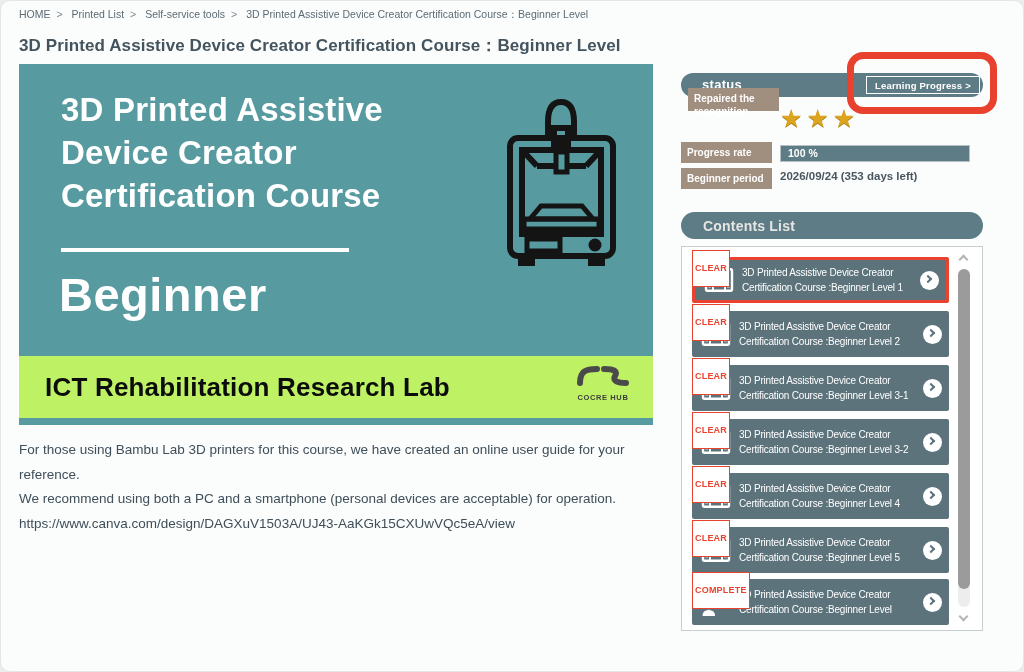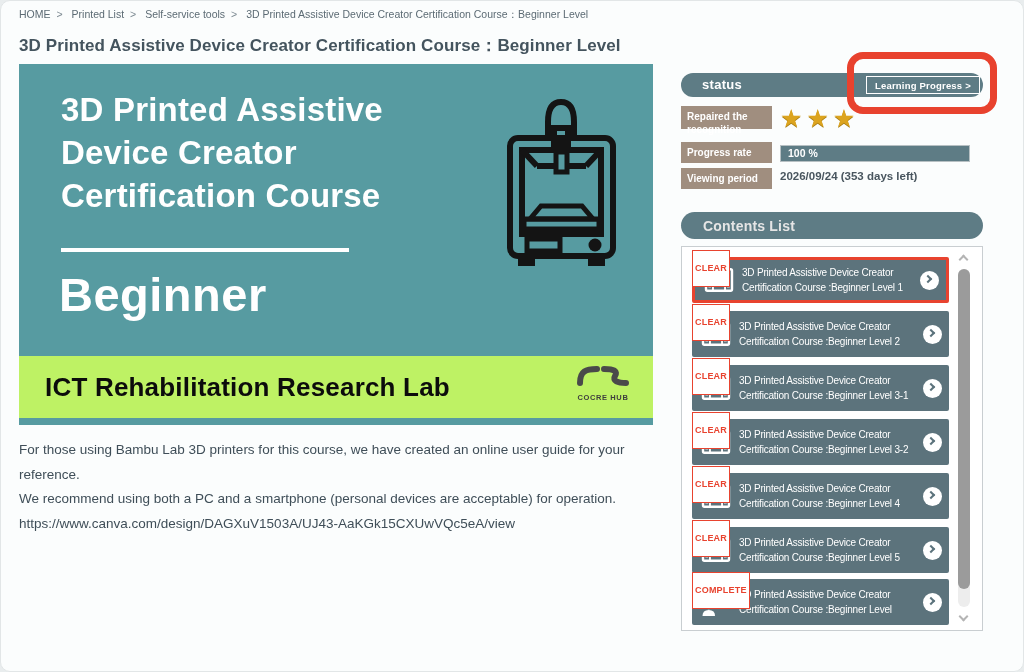--- a/index.html
+++ b/index.html
@@ -28,21 +28,21 @@
   .logo-caption { font-size:7.5px; font-weight:bold; color:#3e3e3e; letter-spacing:0.6px; margin-top:1px; }
   .banner-bottom { width:100%; height:7px; background:#579BA1; }
   
   .description { position:absolute; left:18px; top:437px; width:644px; font-size:13.5px; color:#3f4e58; line-height:24.5px; }
   
   .status-pill { position:absolute; left:680px; top:72px; width:302px; height:24px; background:#5E7C85; border-radius:12px; }
   .status-label { position:absolute; left:21px; top:4px; font-size:13px; font-weight:bold; color:#fff; letter-spacing:0.3px; }
   .lp-button { position:absolute; left:185px; top:3px; height:18px; padding:0 8px; border:1.5px solid #ffffff; border-radius:0; background:transparent; color:#fff; font-size:9.5px; font-weight:bold; font-family:"Liberation Sans",sans-serif; letter-spacing:0.2px; cursor:pointer; line-height:15px; }
   .red-annotation { position:absolute; left:846px; top:51px; width:150px; height:62px; border:7px solid #E8422E; border-radius:16px; pointer-events:none; z-index:40; }
   .srow-label { position:absolute; left:680px; width:91px; background:#A08E7F; color:#fff; font-weight:bold; font-size:10px; line-height:13px; padding:4px 6px 3px 6px; }
-  .lbl-1 { top:105px; height:23px; }
+  .lbl-1 { top:87px; height:23px;margin-left:7px; }
   .lbl-2 { top:141px; height:21px; }
   .lbl-3 { top:167px; height:21px; }
   .stars { position:absolute; left:779px; top:103px; font-size:25px; color:#DCA41F; letter-spacing:4px; text-shadow:0 1px 0 #a87d14; }
   .progress-track { position:absolute; left:779px; top:144px; width:190px; height:17px; background:#ffffff; border:1px solid #b7c0c3; }
   .progress-fill { width:100%; height:100%; background:#5E7C85; color:#fff; font-size:10.5px; font-weight:bold; line-height:15px; padding-left:7px; }
   .viewing-value { position:absolute; left:779px; top:169px; font-size:11.5px; font-weight:bold; color:#49565f; }
   .contents-pill { position:absolute; left:680px; top:211px; width:302px; height:27px; background:#5E7C85; border-radius:14px; }
   .contents-label { position:absolute; left:22px; top:6px; font-size:14px; font-weight:bold; color:#e5e5e5; letter-spacing:0.2px; }
   .list-box { position:absolute; left:680px; top:245px; width:302px; height:385px; background:#ffffff; border:1px solid #c9ced1; }
   .card-wrap { position:absolute; left:10px; width:257px; height:46px; }
@@ -133,21 +133,21 @@
   <div class="red-annotation"></div>
 
   <div class="srow-label lbl-1">Repaired the recognition</div>
   <div class="stars">★★★</div>
 
   <div class="srow-label lbl-2">Progress rate</div>
   <div class="progress-track">
     <div class="progress-fill">100 %</div>
   </div>
 
-  <div class="srow-label lbl-3">Viewing period</div>
+  <div class="srow-label lbl-3">Beginner period</div>
   <div class="viewing-value">2026/09/24 (353 days left)</div>
 
   <div class="contents-pill">
     <div class="contents-label">Contents List</div>
   </div>
 
   <div class="list-box">
 
     <div class="card-wrap cw-0">
       <span class="card-badge">CLEAR</span>

